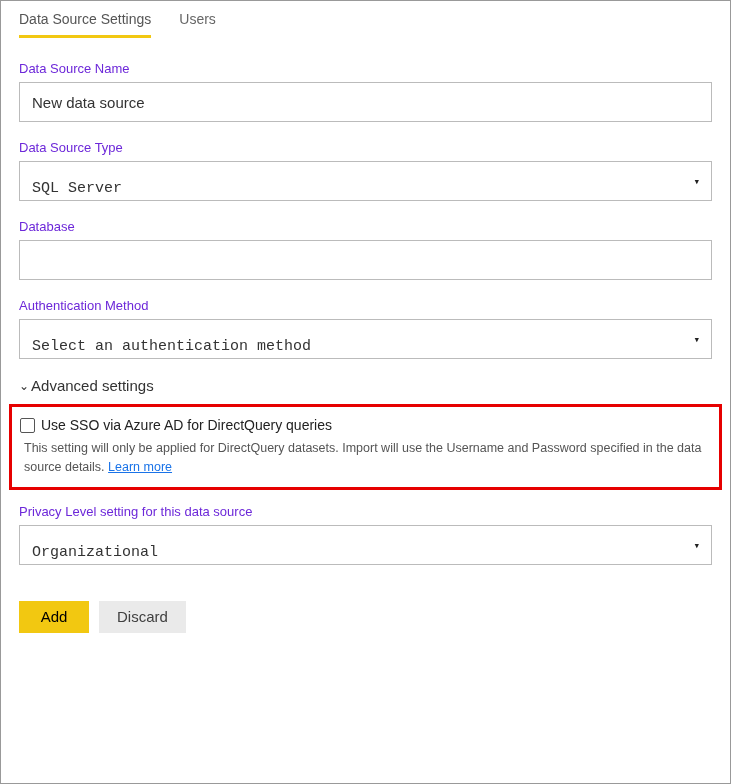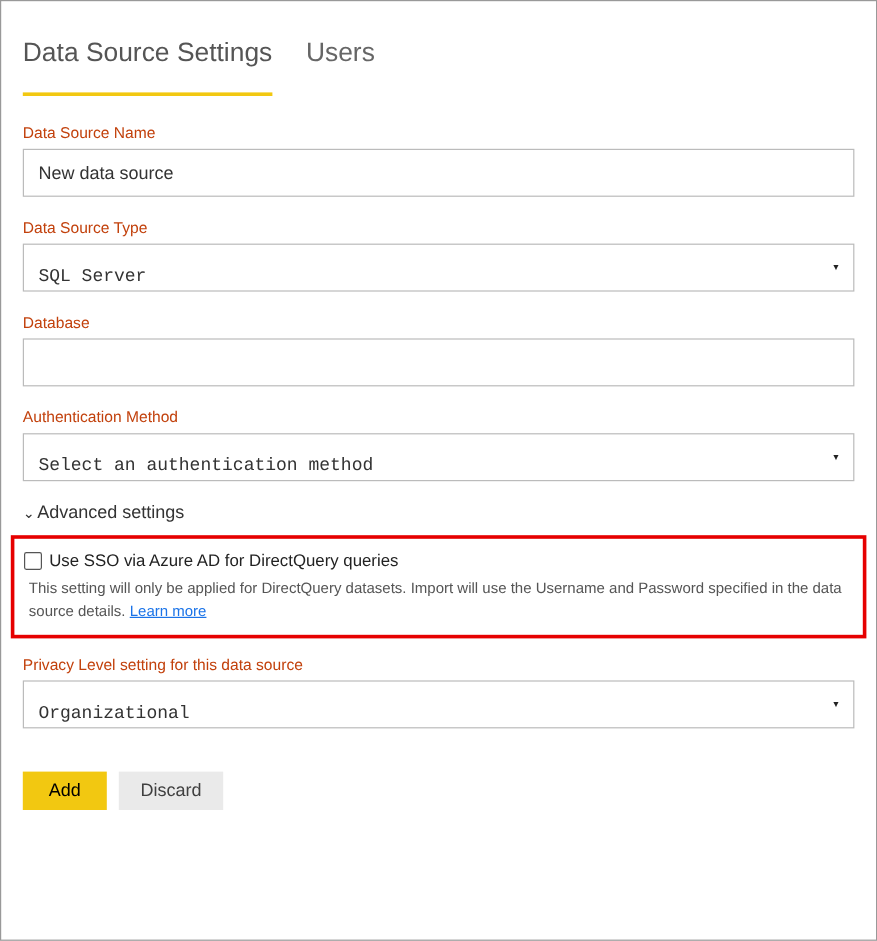--- a/index.html
+++ b/index.html
@@ -12,38 +12,37 @@
       padding: 0;
       overflow: hidden;
     }
     .tabs {
       display: flex;
       gap: 28px;
       padding: 10px 18px 0 18px;
       border-bottom: 1px solid transparent;
     }
     .tab {
-      font-size: 22px;
+      font-size: 14px;
       color: #666;
-      padding-bottom: 20px;
+      padding-bottom: 8px;
       cursor: pointer;
       border-bottom: 3px solid transparent;
-      margin-top: 20px;
     }
     .tab.active {
       color: #555;
       border-bottom: 3px solid #f2c811;
     }
     .form {
       padding: 22px 18px 0 18px;
     }
     .field-group { margin-bottom: 18px; }
     .field-label {
       font-size: 13px;
-      color: #c2410c;
+      color: #6d28d9;
       margin-bottom: 6px;
       display: block;
     }
     .text-input, .select {
       width: 100%;
       height: 40px;
       border: 1px solid #bbb;
       font-size: 15px;
       padding: 18px 12px;
       background: #fff;

